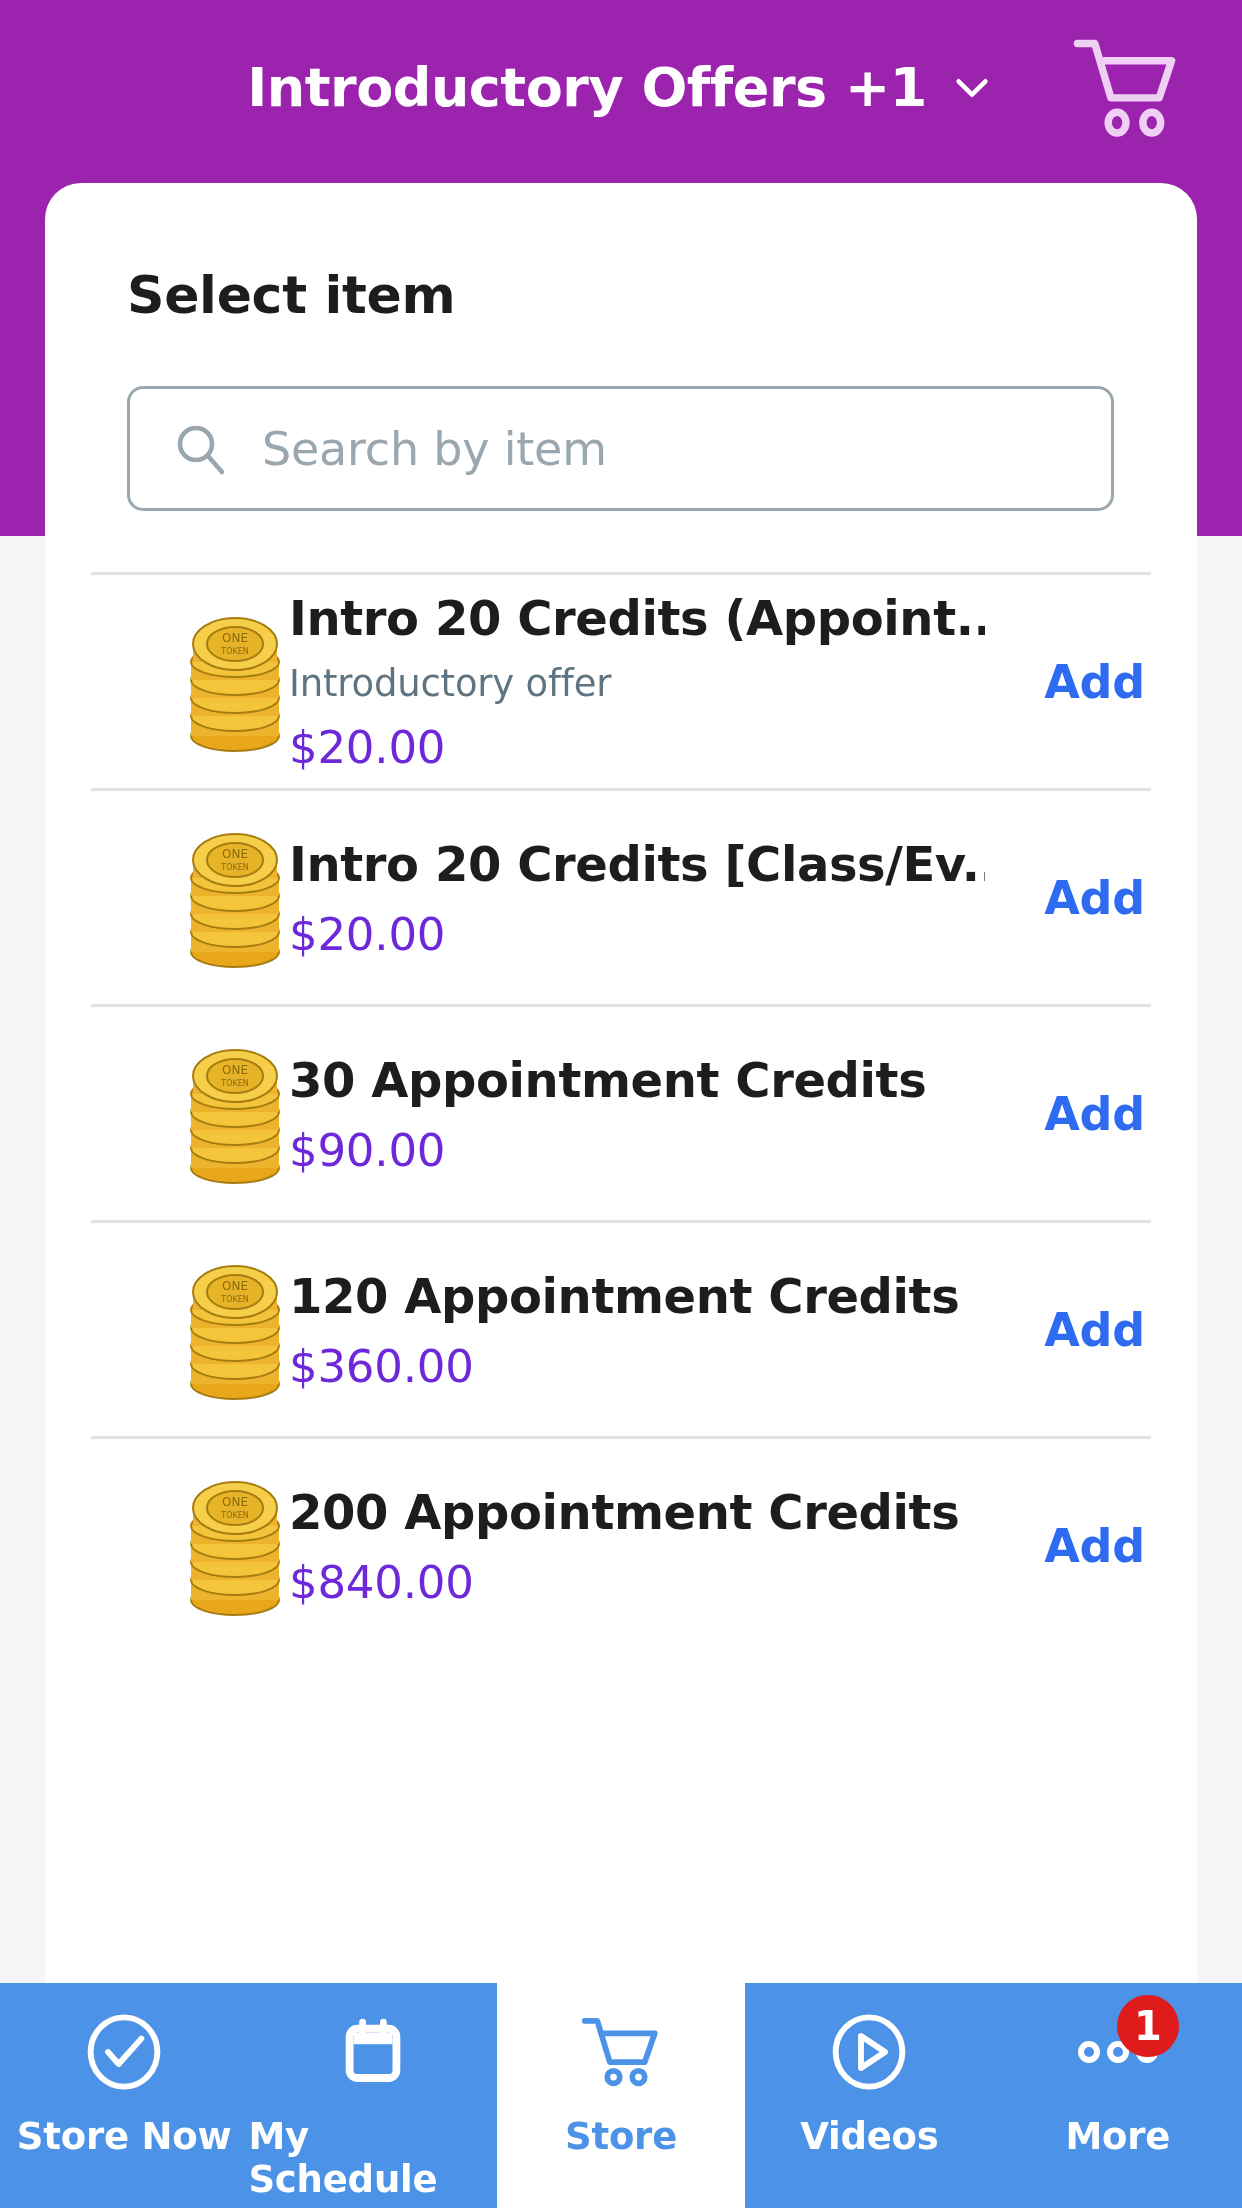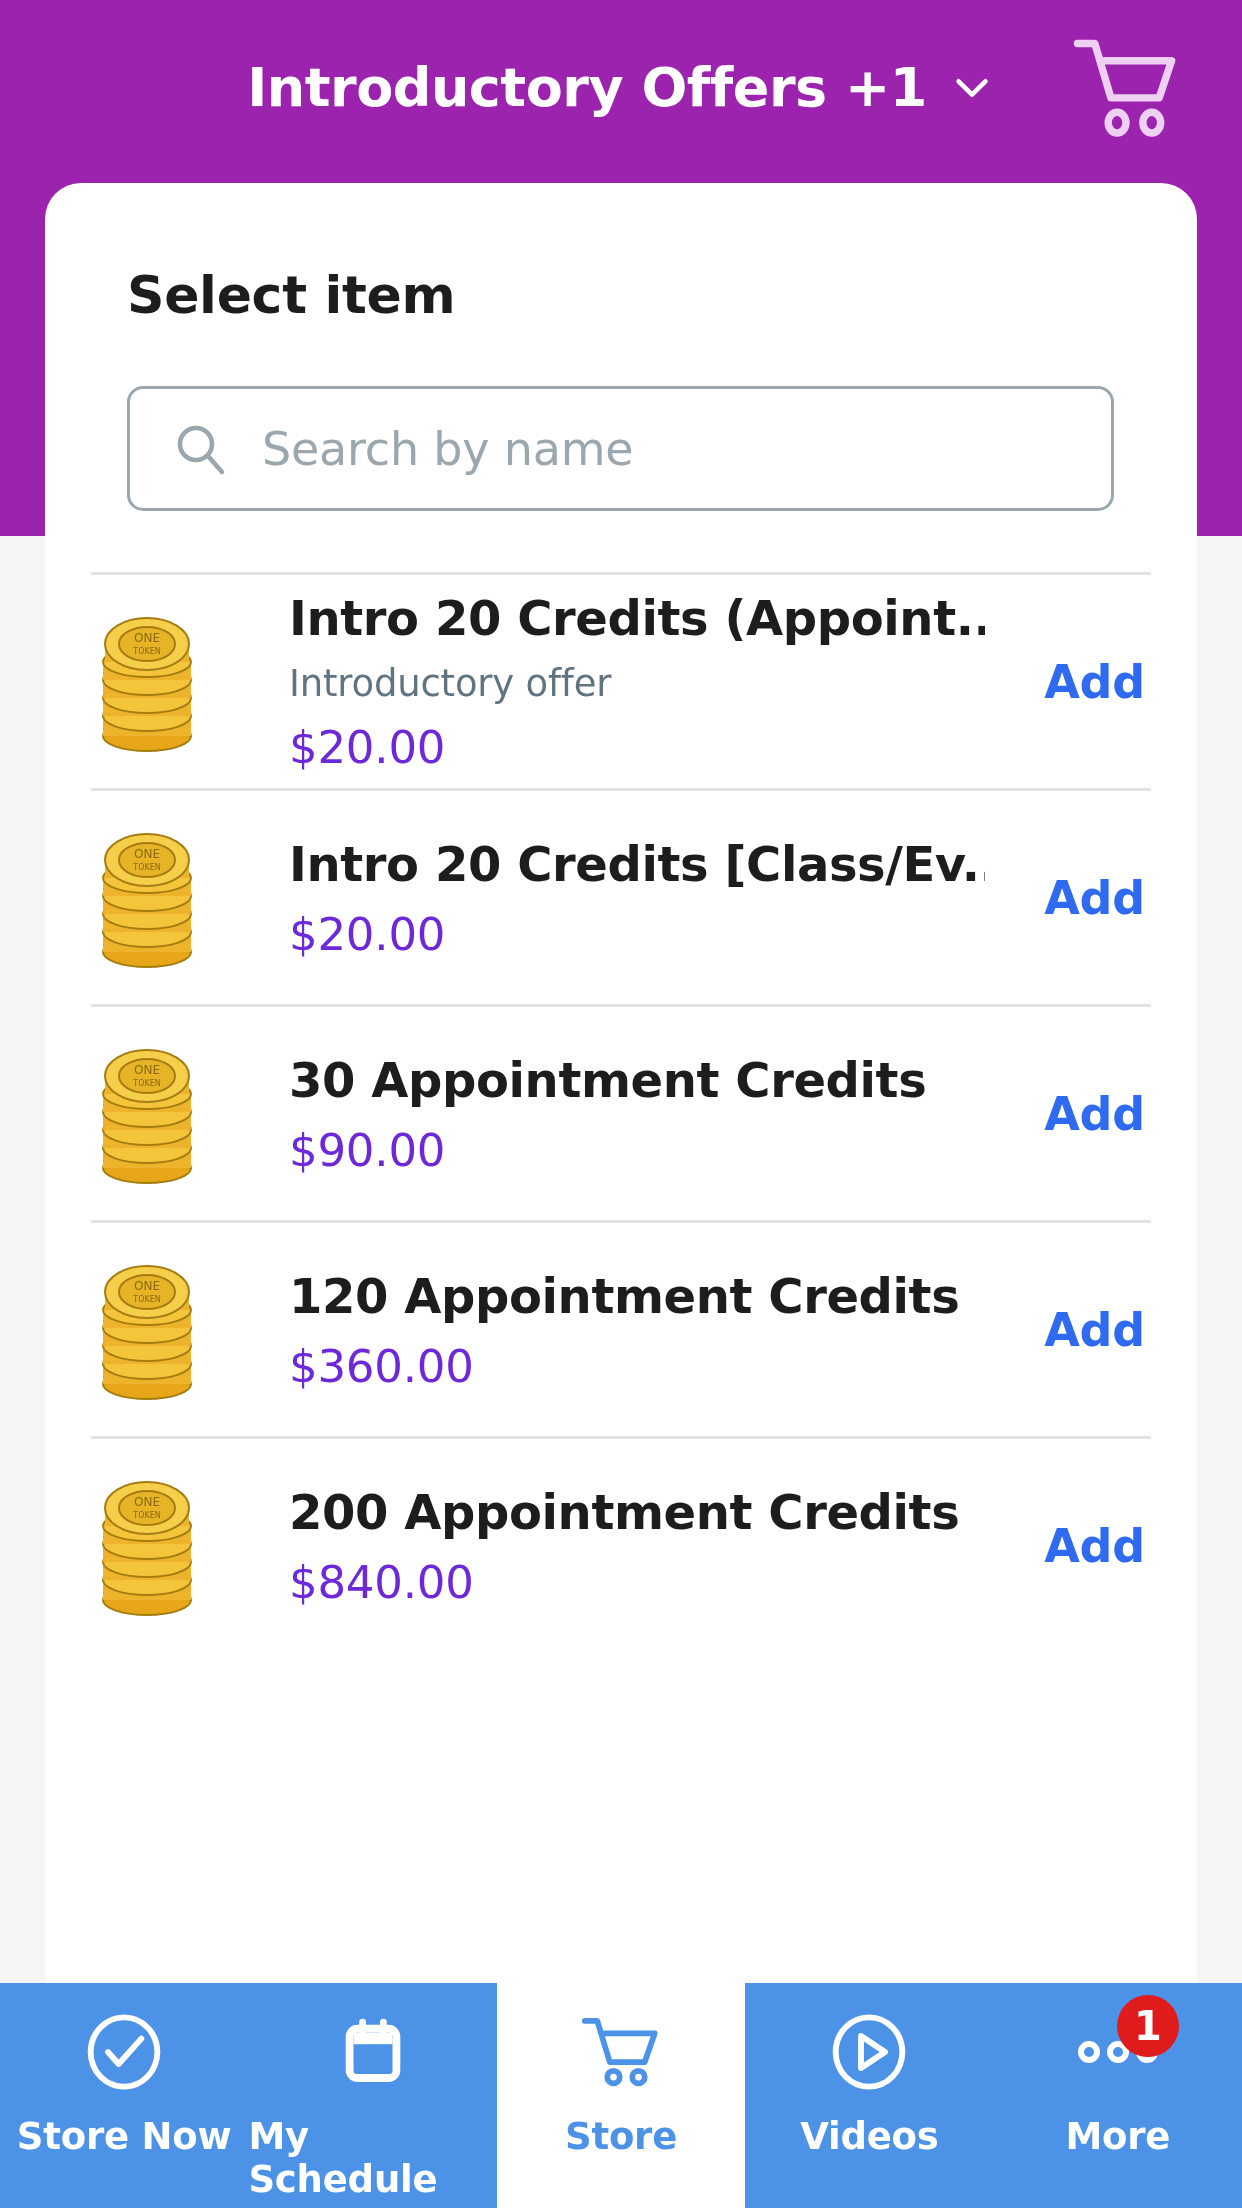--- a/index.html
+++ b/index.html
@@ -130,21 +130,21 @@
     align-items: center;
     min-height: 213px;
     padding: 0 2px;
     cursor: pointer;
   }
   .row-thumb {
     width: 196px;
     flex: 0 0 196px;
     display: flex;
     align-items: center;
-    justify-content: flex-start;
+    justify-content: flex-end;
   }
   .coin-stack { width: 108px; height: 140px; display:block; }
   .row-body {
     flex: 1 1 auto;
     min-width: 0;
     padding-right: 14px;
   }
   .row-title {
     font-size: 48px;
     font-weight: bold;
@@ -267,21 +267,21 @@
 
 <div class="card">
 
   <div class="card-title">Select item</div>
 
   <div class="search-box">
     <svg class="search-icon" viewBox="0 0 28 28">
       <circle cx="12" cy="11.5" r="8" fill="none" stroke="#9aa7ae" stroke-width="2.3"></circle>
       <line x1="18" y1="17.5" x2="25" y2="25.5" stroke="#9aa7ae" stroke-width="2.3" stroke-linecap="round"></line>
     </svg>
-    <span class="search-placeholder">Search by name</span>
+    <span class="search-placeholder">Search by item</span>
   </div>
 
   <div class="list" id="item-list">
   <div class="divider"></div>
   <div class="row">
     <div class="row-thumb">
       <svg class="coin-stack" viewBox="0 0 54 70">
         <g stroke="#a57c10" stroke-width="1">
           <ellipse cx="27" cy="62" rx="22" ry="7.5" fill="#e8a61b"></ellipse>
           <rect x="5" y="52" width="44" height="10" fill="#edb32c" stroke="none"></rect>

